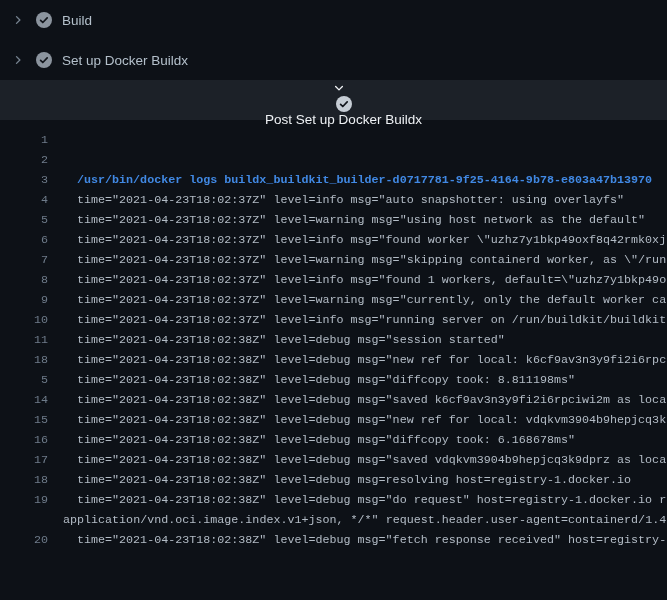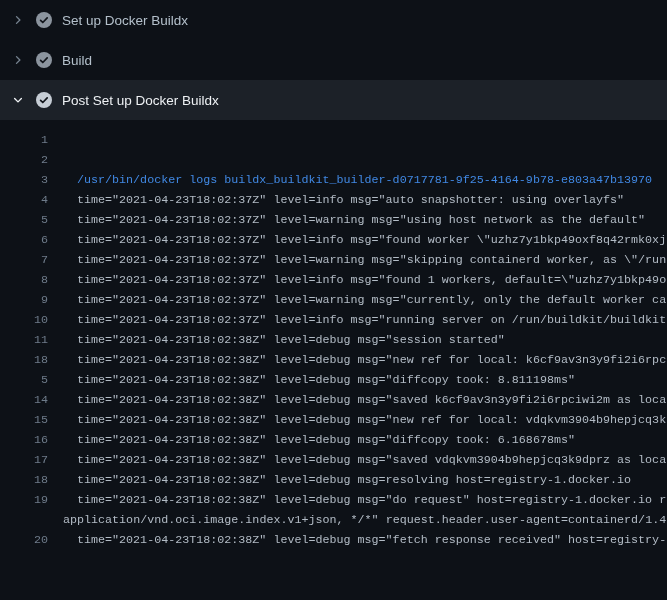--- a/index.html
+++ b/index.html
@@ -10,21 +10,21 @@
     -webkit-font-smoothing:antialiased;
   }
   .app{width:667px;height:600px;overflow:hidden;position:relative;}
 
   
   .steps{width:100%;}
   .step-row{
     height:40px;display:flex;align-items:center;
     padding-left:10px;cursor:pointer;box-sizing:border-box;
   }
-  .step-row.expanded{background:var(--hdr,#1c2128);}
+  .step-row.expanded{background:var(--hdr,#1c2128);flex-direction:column;}
   .chev{width:16px;height:16px;flex:none;display:flex;align-items:center;justify-content:center;color:var(--chev,#768390);}
   .step-row.expanded .chev{color:var(--titlex,#eef1f4);}
   .check{width:16px;height:16px;flex:none;margin-left:10px;display:flex;align-items:center;justify-content:center;color:var(--icon,#8b949e);}
   .step-row.expanded .check{color:var(--iconx,#c6cdd5);}
   .step-title{
     margin-left:10px;font-size:13.5px;color:var(--title,#b4c0cb);
     white-space:nowrap;
   }
   .step-row.expanded .step-title{color:var(--titlex,#eef1f4);}
 
@@ -34,21 +34,21 @@
     font-family:"Liberation Mono","DejaVu Sans Mono",monospace;
     font-size:11.7px;
   }
   .log-row{display:flex;height:20px;line-height:20px;white-space:pre;}
   .ln{
     width:48px;flex:none;text-align:right;
     color:var(--lnum,#6e7b8a);cursor:pointer;
   }
   .tx{padding-left:15px;color:var(--logtext,#b3bcc6);overflow:hidden;}
   .tx.grouped{padding-left:29px;}
-  .tx.command{padding-left:29px;color:var(--blue,#4189e4);}
+  .tx.command{padding-left:29px;color:var(--blue,#4189e4);font-weight:bold;}
   .tx.wrap{padding-left:15px;}
   .tri{
     display:inline-block;font-size:8.5px;vertical-align:1px;
     color:var(--logtext,#b3bcc6);margin-right:7px;cursor:pointer;
   }
 </style>
 </head>
 <body>
 
 <div class="app">
@@ -58,35 +58,35 @@
           <svg width="12" height="12" viewBox="0 0 16 16">
             <path d="M6 3.5l4.5 4.5L6 12.5" fill="none" stroke="currentColor" stroke-width="1.8" stroke-linecap="round" stroke-linejoin="round"></path>
           </svg>
         </span>
         <span class="check">
           <svg width="16" height="16" viewBox="0 0 16 16">
             <circle cx="8" cy="8" r="8" fill="currentColor"></circle>
             <path d="M4.6 8.3l2.2 2.2 4.4-4.6" fill="none" stroke="#11151b" stroke-width="1.7" stroke-linecap="round" stroke-linejoin="round"></path>
           </svg>
         </span>
-        <span class="step-title">Set up Docker Buildx</span>
+        <span class="step-title">Build</span>
       </div>
       <div class="step-row">
         <span class="chev">
           <svg width="12" height="12" viewBox="0 0 16 16">
             <path d="M6 3.5l4.5 4.5L6 12.5" fill="none" stroke="currentColor" stroke-width="1.8" stroke-linecap="round" stroke-linejoin="round"></path>
           </svg>
         </span>
         <span class="check">
           <svg width="16" height="16" viewBox="0 0 16 16">
             <circle cx="8" cy="8" r="8" fill="currentColor"></circle>
             <path d="M4.6 8.3l2.2 2.2 4.4-4.6" fill="none" stroke="#11151b" stroke-width="1.7" stroke-linecap="round" stroke-linejoin="round"></path>
           </svg>
         </span>
-        <span class="step-title">Build</span>
+        <span class="step-title">Set up Docker Buildx</span>
       </div>
       <div class="step-row expanded">
         <span class="chev">
           <svg width="12" height="12" viewBox="0 0 16 16">
             <path d="M3.5 6L8 10.5 12.5 6" fill="none" stroke="currentColor" stroke-width="1.8" stroke-linecap="round" stroke-linejoin="round"></path>
           </svg>
         </span>
         <span class="check">
           <svg width="16" height="16" viewBox="0 0 16 16">
             <circle cx="8" cy="8" r="8" fill="currentColor"></circle>

